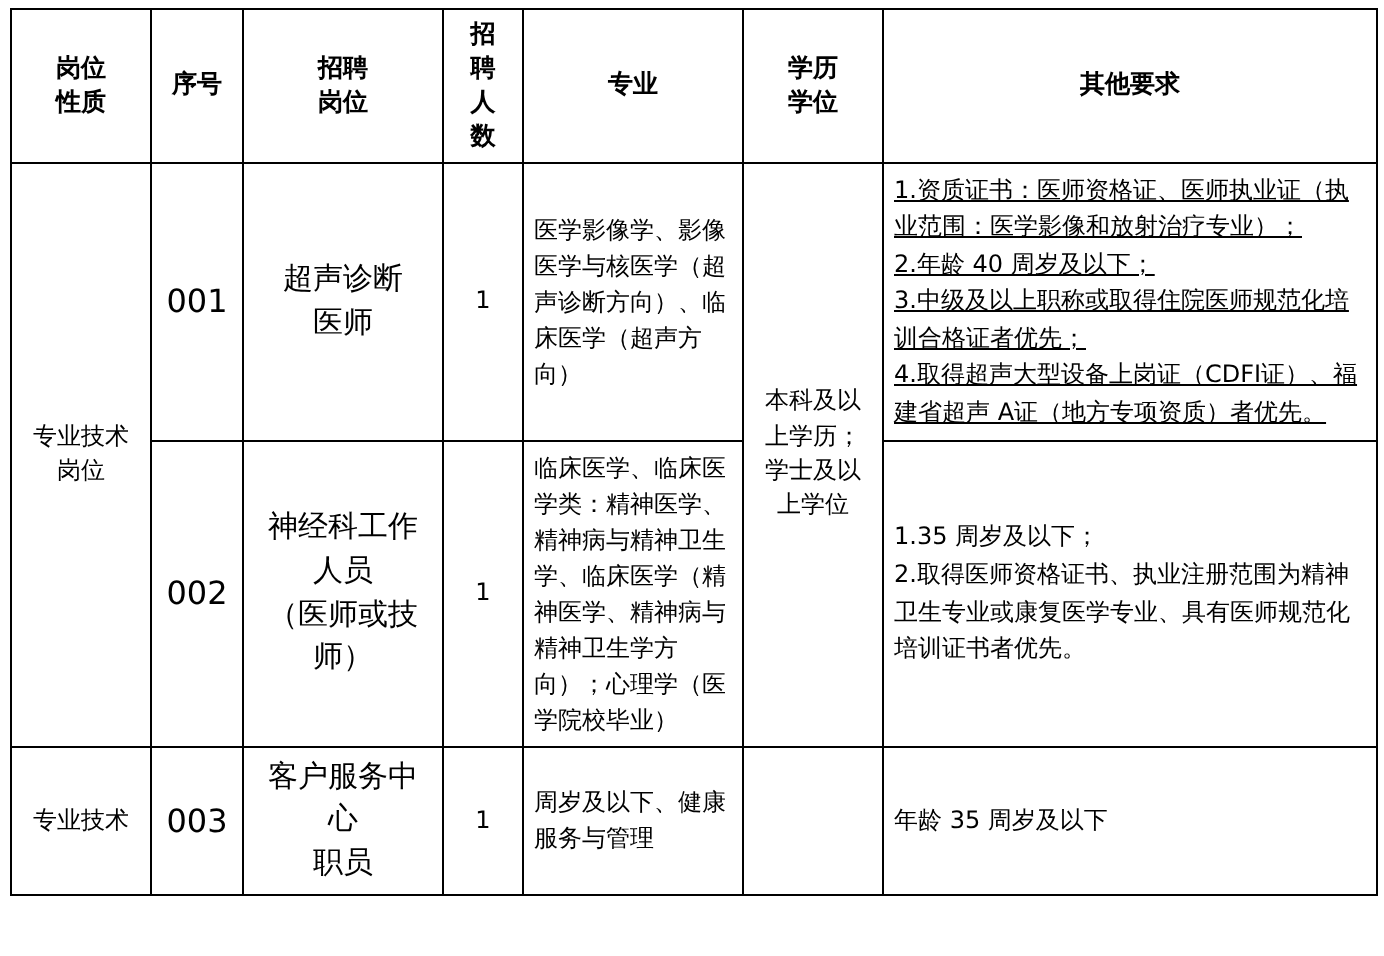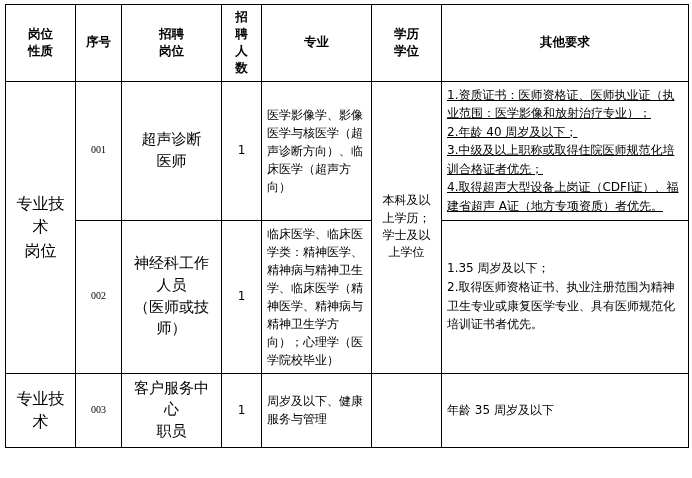--- a/index.html
+++ b/index.html
@@ -48,24 +48,24 @@
   col.c-major   { width: 110px; }
   col.c-degree  { width: 70px; }
   col.c-other   { width: 247px; }
 
   .v-nature, .v-no, .v-post, .v-count, .v-degree {
     text-align: center;
   }
   .v-major, .v-other {
     text-align: left;
   }
-  .v-nature { font-size: 16px; }
+  .v-nature { font-size: 12px; }
   .v-post { font-size: 15px; }
   .v-count { font-size: 12px; }
-  .v-no { font-size: 10px; font-family: Liberation Serif, serif; }
+  .v-no { font-size: 16px; }
   .v-degree { font-size: 12px; }
   .v-major { font-size: 12px; line-height: 1.5; }
   .v-other { font-size: 12px; line-height: 1.55; }
 
   
   .stack {
     display: inline-block;
     text-align: center;
   }
   .stack span { display: block; }

